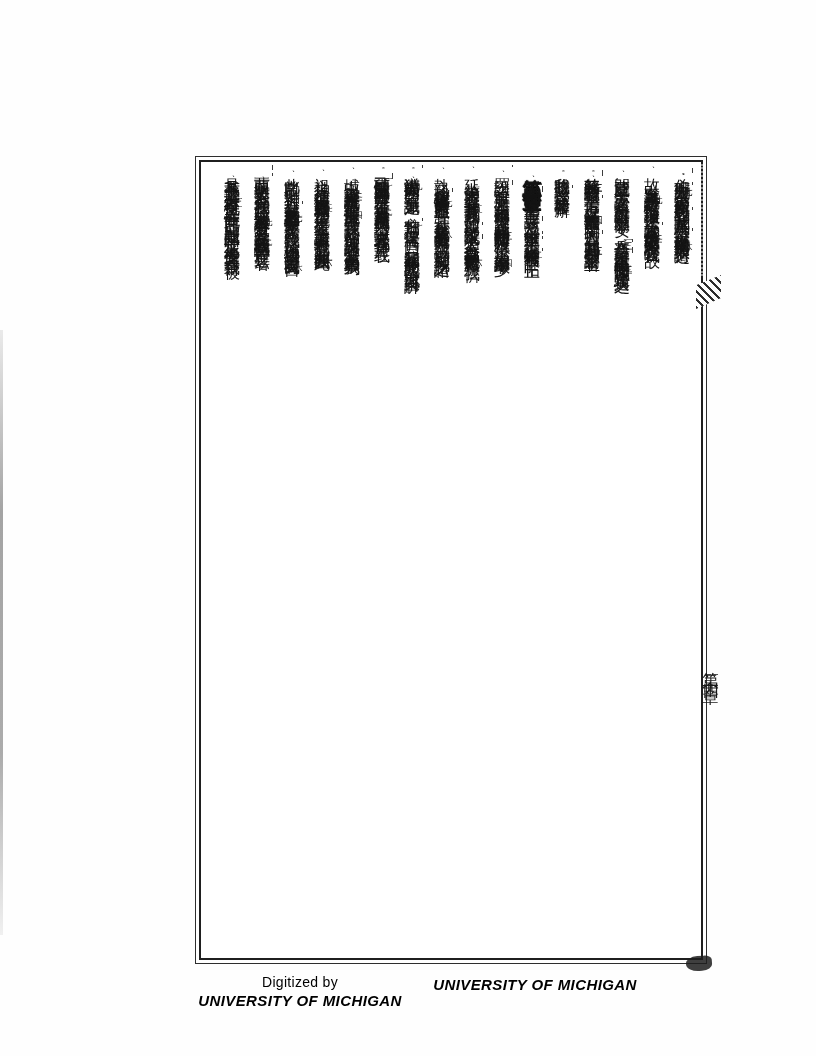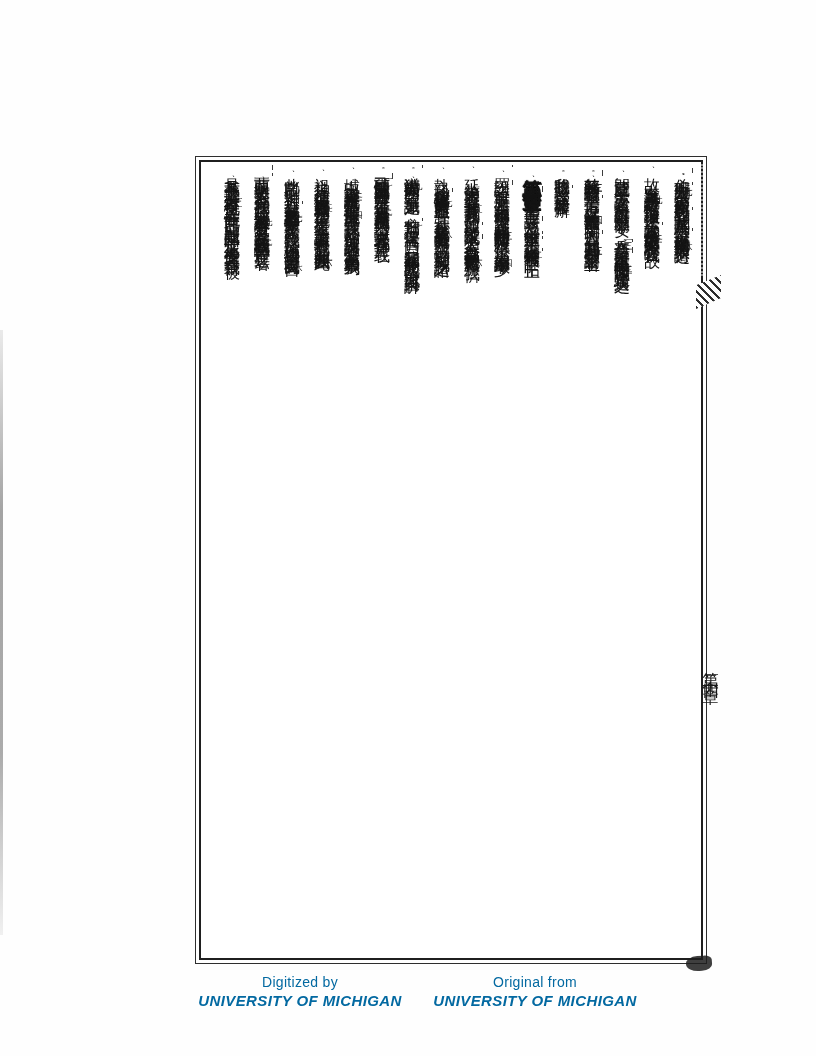--- a/index.html
+++ b/index.html
@@ -35,21 +35,21 @@
     font-size:16.5px;letter-spacing:4px;color:#181818;}
   
   .flag{position:absolute;left:696px;top:275px;width:25px;height:34px;
     background:repeating-linear-gradient(45deg,#2d2d2d 0 2.2px,#fdfdfd 2.2px 5.8px);
     clip-path:polygon(100% 0,100% 68%,0 100%,0 30%);}
   .dotted-edge{position:absolute;left:701px;top:164px;height:112px;width:0;
     border-left:2px dotted #8a8a8a;}
   .corner-smudge{position:absolute;left:686px;top:956px;width:26px;height:15px;
     background:#1d1d1d;border-radius:45% 30% 40% 50%;transform:rotate(-4deg);opacity:.85;}
   
-  .credit{position:absolute;width:220px;text-align:center;color:#0369a1;
+  .credit{position:absolute;width:220px;text-align:center;color:#000000;
     font-family:"Liberation Sans","DejaVu Sans",sans-serif;}
   .credit .l1{font-size:14px;letter-spacing:.3px;}
   .credit .l2{font-size:15px;font-weight:600;letter-spacing:.4px;margin-top:2px;font-style:italic;}
   .credit.left{left:190px;top:974px;}
   .credit.right{left:425px;top:974px;}
 </style>
 </head>
 <body>
 
 <div class="edge-streak"></div>
@@ -79,15 +79,14 @@
 <div class="flag"></div>
 <div class="corner-smudge"></div>
 
 <div class="margin-label">第二十四章</div>
 
 <div class="credit left">
   <div class="l1">Digitized by</div>
   <div class="l2">UNIVERSITY OF MICHIGAN</div>
 </div>
 <div class="credit right">
-  <div class="l1">Original from</div>
   <div class="l2">UNIVERSITY OF MICHIGAN</div>
 </div>
 
 </body></html>

